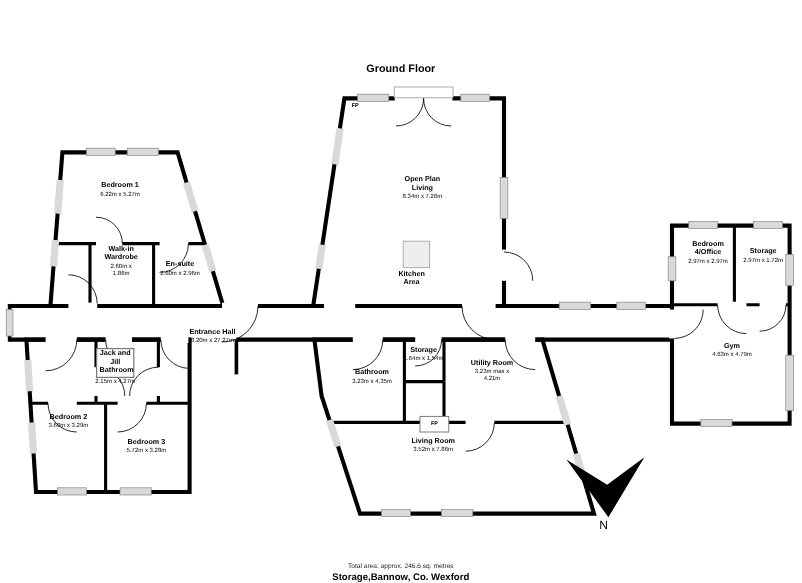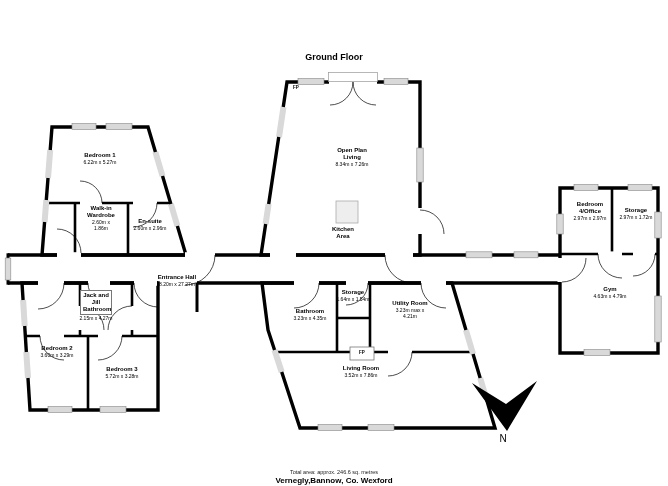--- a/index.html
+++ b/index.html
@@ -234,16 +234,16 @@
     <span class="dm">4.63m x 4.79m</span>
   </div>
 
   <div class="fp" style="left:296px;top:85px">FP</div>
   <div class="fp" style="left:362px;top:350px">FP</div>
 
   <div class="north-n" style="left:503px;top:433px">N</div>
 
   <div class="footer">
     <span class="f1">Total area: approx. 246.6 sq. metres</span>
-    <span class="f2">Vernegly,Bannow, Co. Wexford</span>
+    <span class="f2">Storage,Bannow, Co. Wexford</span>
   </div>
 
 </div>
 
 </body></html>

